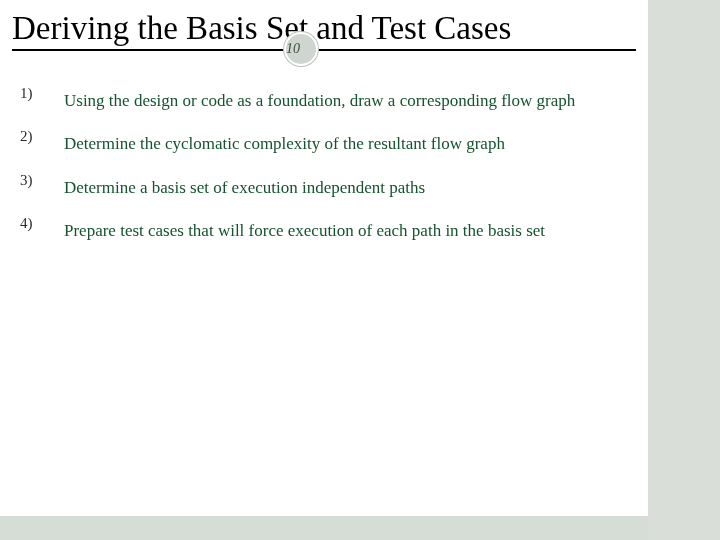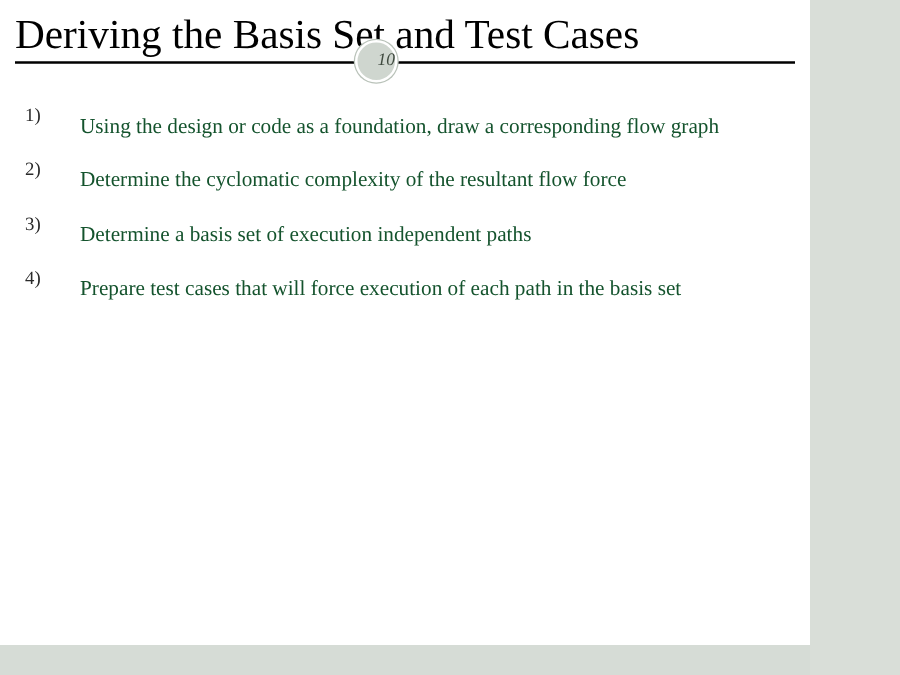--- a/index.html
+++ b/index.html
@@ -48,21 +48,21 @@
     top: 32px;
     left: 284px;
     width: 34px;
     height: 34px;
     border-radius: 50%;
     background: #cfd6cf;
     border: 2px solid #ffffff;
     box-shadow: 0 0 0 1px #b9c2b9;
     display: flex;
     align-items: center;
-    justify-content: flex-end;
+    justify-content: flex-start;
     font-style: italic;
     font-family: Georgia, serif;
     font-size: 14px;
     color: #3f4a3f;
   }
   .list {
     position: absolute;
     top: 82px;
     left: 20px;
     right: 28px;
@@ -101,21 +101,21 @@
     <span>10</span>
   </div>
 
   <div class="list">
     <div class="row">
       <div class="num">1)</div>
       <div class="txt">Using the design or code as a foundation, draw a corresponding flow graph</div>
     </div>
     <div class="row">
       <div class="num">2)</div>
-      <div class="txt">Determine the cyclomatic complexity of the resultant flow force</div>
+      <div class="txt">Determine the cyclomatic complexity of the resultant flow graph</div>
     </div>
     <div class="row">
       <div class="num">3)</div>
       <div class="txt">Determine a basis set of execution independent paths</div>
     </div>
     <div class="row">
       <div class="num">4)</div>
       <div class="txt">Prepare test cases that will force execution of each path in the basis set</div>
     </div>
   </div>

